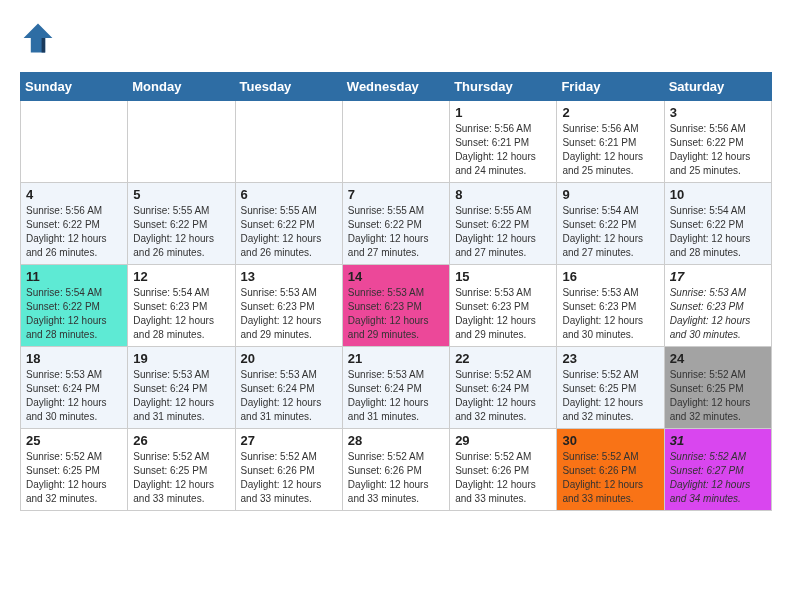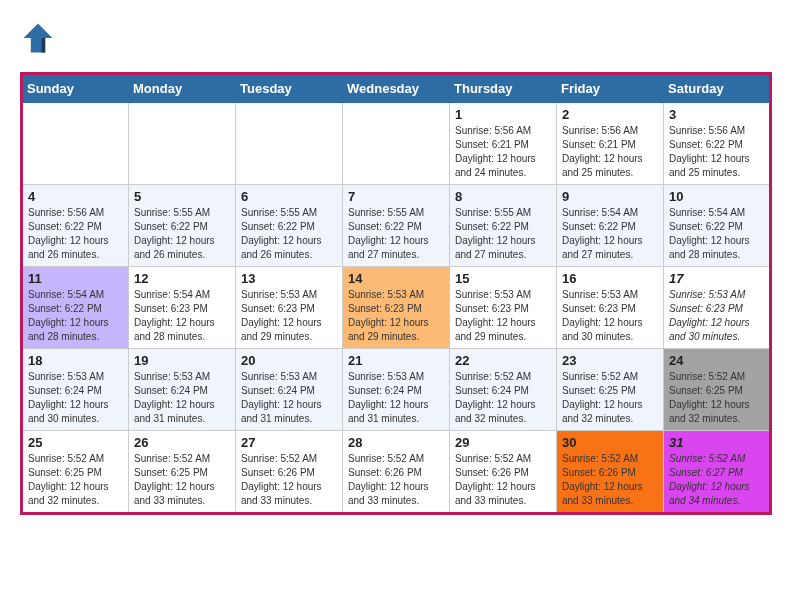--- a/index.html
+++ b/index.html
@@ -46,21 +46,21 @@
       color: #1a3a5c;
       line-height: 1.1;
     }
     .location {
       font-size: 16px;
       color: #1a3a5c;
     }
     .calendar {
       width: 100%;
       border-collapse: collapse;
-      border: 3px solid #be185d;
+      border: 1px solid #be185d;
     }
     .calendar th {
       background: #2e6da4;
       color: #fff;
       font-size: 13px;
       font-weight: bold;
       padding: 6px 4px;
       text-align: left;
       border: 1px solid #2e6da4;
     }
@@ -202,42 +202,42 @@
           </td>
           <td style="background: rgb(240, 245, 251);">
             <span class="day-number">10</span>
             <div class="day-info" style="white-space: pre-line;">Sunrise: 5:54 AM
 Sunset: 6:22 PM
 Daylight: 12 hours
 and 28 minutes.</div>
           </td>
         </tr>
         <tr>
-          <td style="background: #c4b5fd; margin-top: 36px;">
+          <td style="background: #5eead4; margin-top: 36px;">
             <span class="day-number">11</span>
             <div class="day-info" style="white-space: pre-line;">Sunrise: 5:54 AM
 Sunset: 6:22 PM
 Daylight: 12 hours
 and 28 minutes.</div>
           </td>
           <td style="background: rgb(255, 255, 255);">
             <span class="day-number">12</span>
             <div class="day-info" style="white-space: pre-line;">Sunrise: 5:54 AM
 Sunset: 6:23 PM
 Daylight: 12 hours
 and 28 minutes.</div>
           </td>
           <td style="background: rgb(255, 255, 255);">
             <span class="day-number">13</span>
             <div class="day-info" style="white-space: pre-line;">Sunrise: 5:53 AM
 Sunset: 6:23 PM
 Daylight: 12 hours
 and 29 minutes.</div>
           </td>
-          <td style="background: #fdba74;">
+          <td style="background: #ec4899;">
             <span class="day-number">14</span>
             <div class="day-info" style="white-space: pre-line;">Sunrise: 5:53 AM
 Sunset: 6:23 PM
 Daylight: 12 hours
 and 29 minutes.</div>
           </td>
           <td style="background: rgb(255, 255, 255);">
             <span class="day-number">15</span>
             <div class="day-info" style="white-space: pre-line;">Sunrise: 5:53 AM
 Sunset: 6:23 PM

